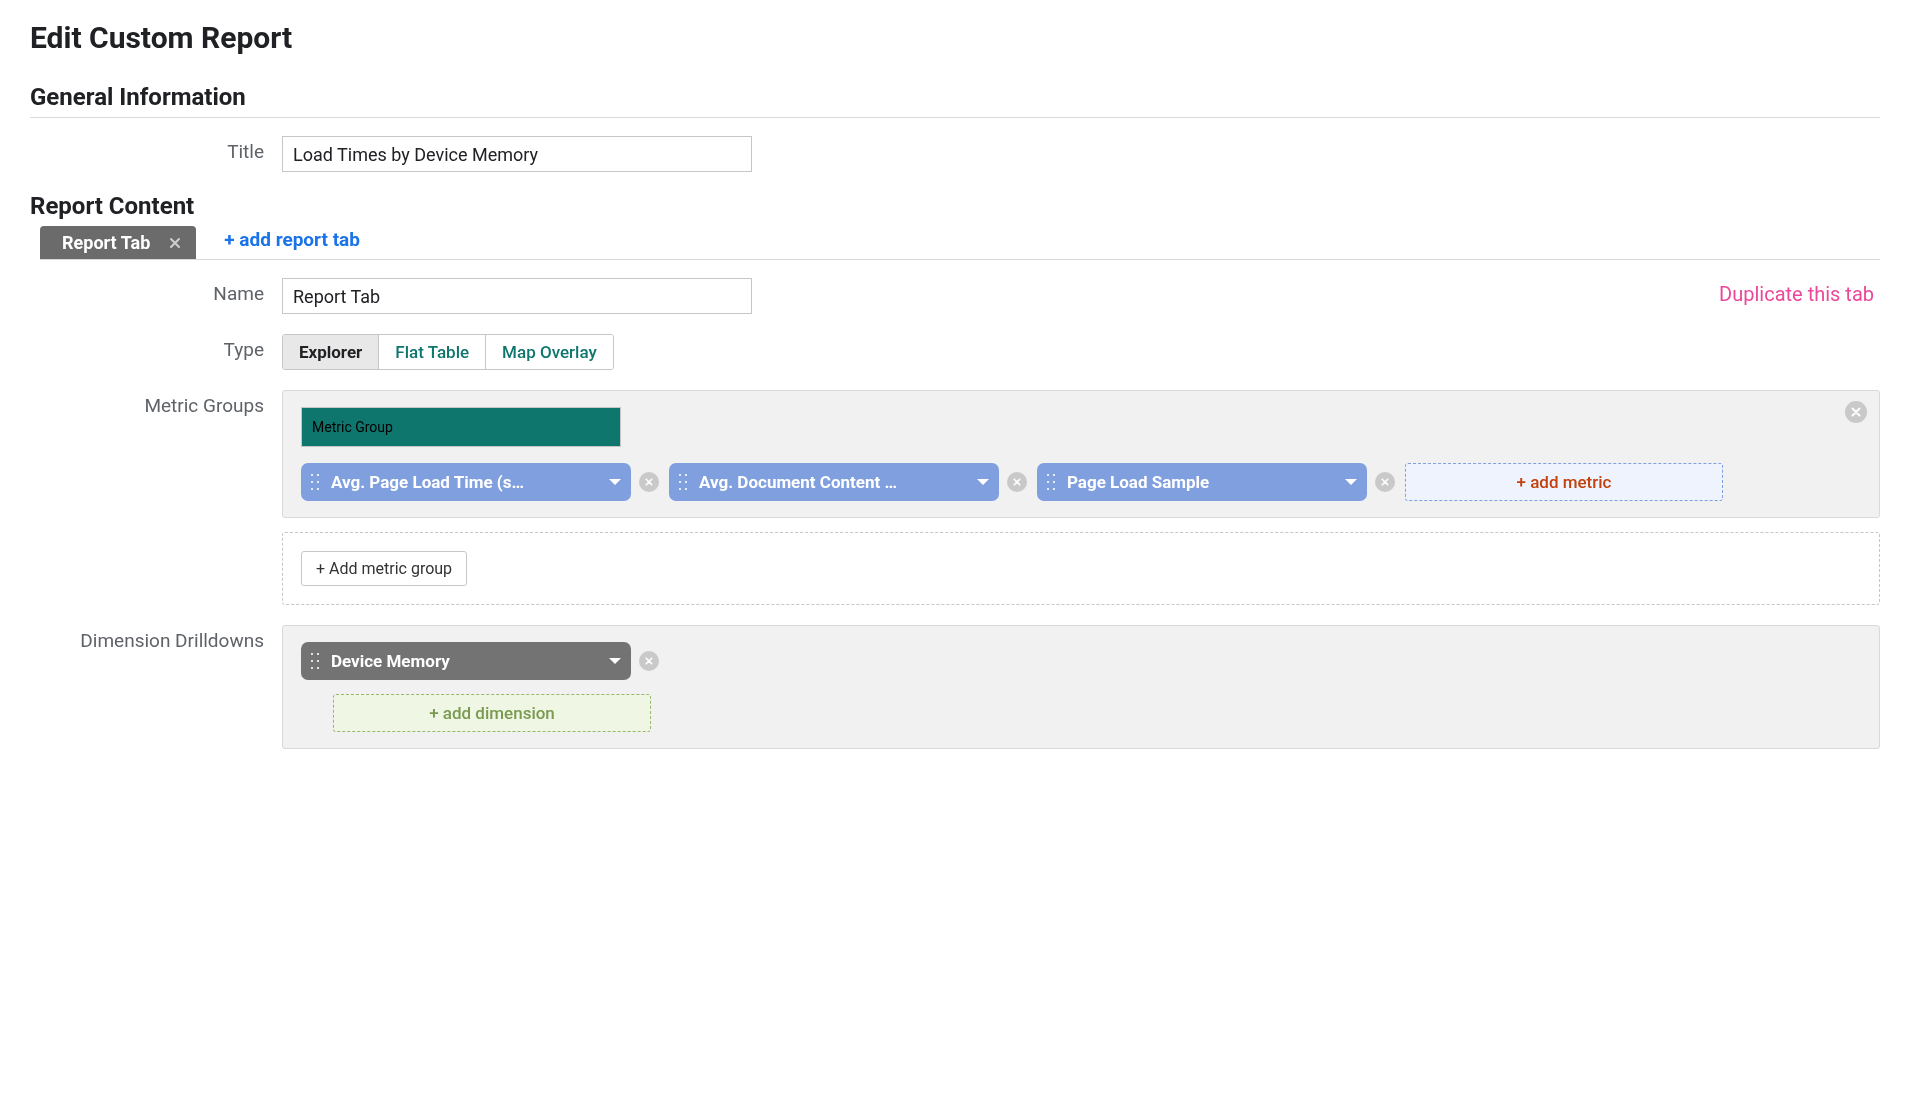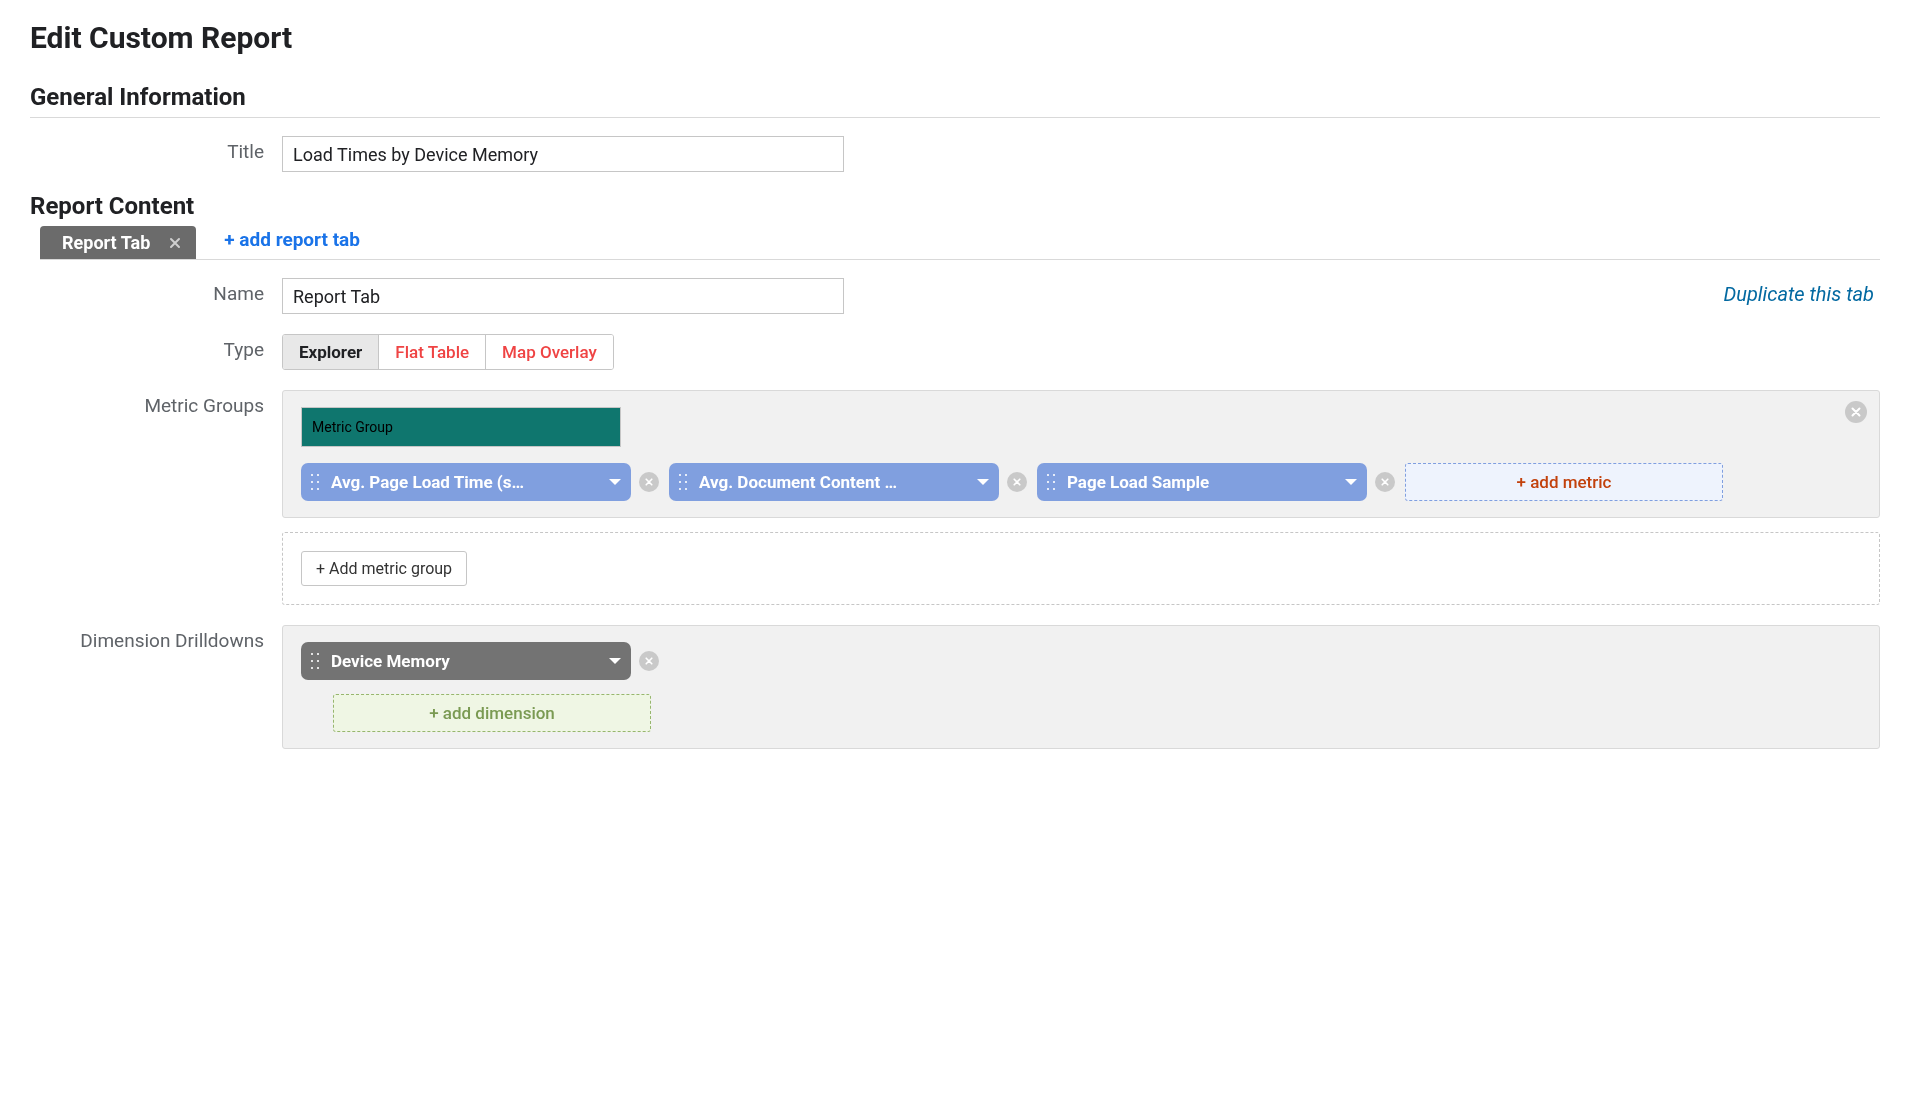--- a/index.html
+++ b/index.html
@@ -43,21 +43,21 @@
     flex: 1;
     min-width: 0;
     display: flex;
     align-items: flex-start;
   }
   .text-input {
     border: 1px solid #c6c6c6;
     padding: 5px 10px;
     font-size: 18px;
     color: #202124;
-    width: 562px;
+    width: 470px;
     height: 36px;
     font-family: inherit;
   }
   
   .report-tabs-row {
     display: flex;
     align-items: center;
     gap: 28px;
     border-bottom: 1px solid #d9d9d9;
     margin-bottom: 18px;
@@ -86,42 +86,41 @@
   }
   .add-report-tab {
     color: #1a73e8;
     font-weight: 700;
     font-size: 19px;
     cursor: pointer;
     padding-bottom: 6px;
   }
   .dup-link {
     margin-left: auto;
-    color: #0369a1;
+    color: #ec4899;
     font-size: 20px;
     cursor: pointer;
     padding-top: 4px;
     padding-right: 6px;
     white-space: nowrap;
-    font-style: italic;
   }
   
   .seg-group {
     display: inline-flex;
     border: 1px solid #c6c6c6;
     border-radius: 3px;
     overflow: hidden;
   }
   .seg-btn {
     padding: 7px 16px;
     font-size: 17px;
     background: #fff;
     border: none;
     font-family: inherit;
-    color: #ef4444;
+    color: #0f766e;
     font-weight: 500;
     cursor: pointer;
   }
   .seg-btn + .seg-btn { border-left: 1px solid #c6c6c6; }
   .seg-btn.active {
     background: #e8e8e8;
     font-weight: 700;
     color: #202124;
   }
   

